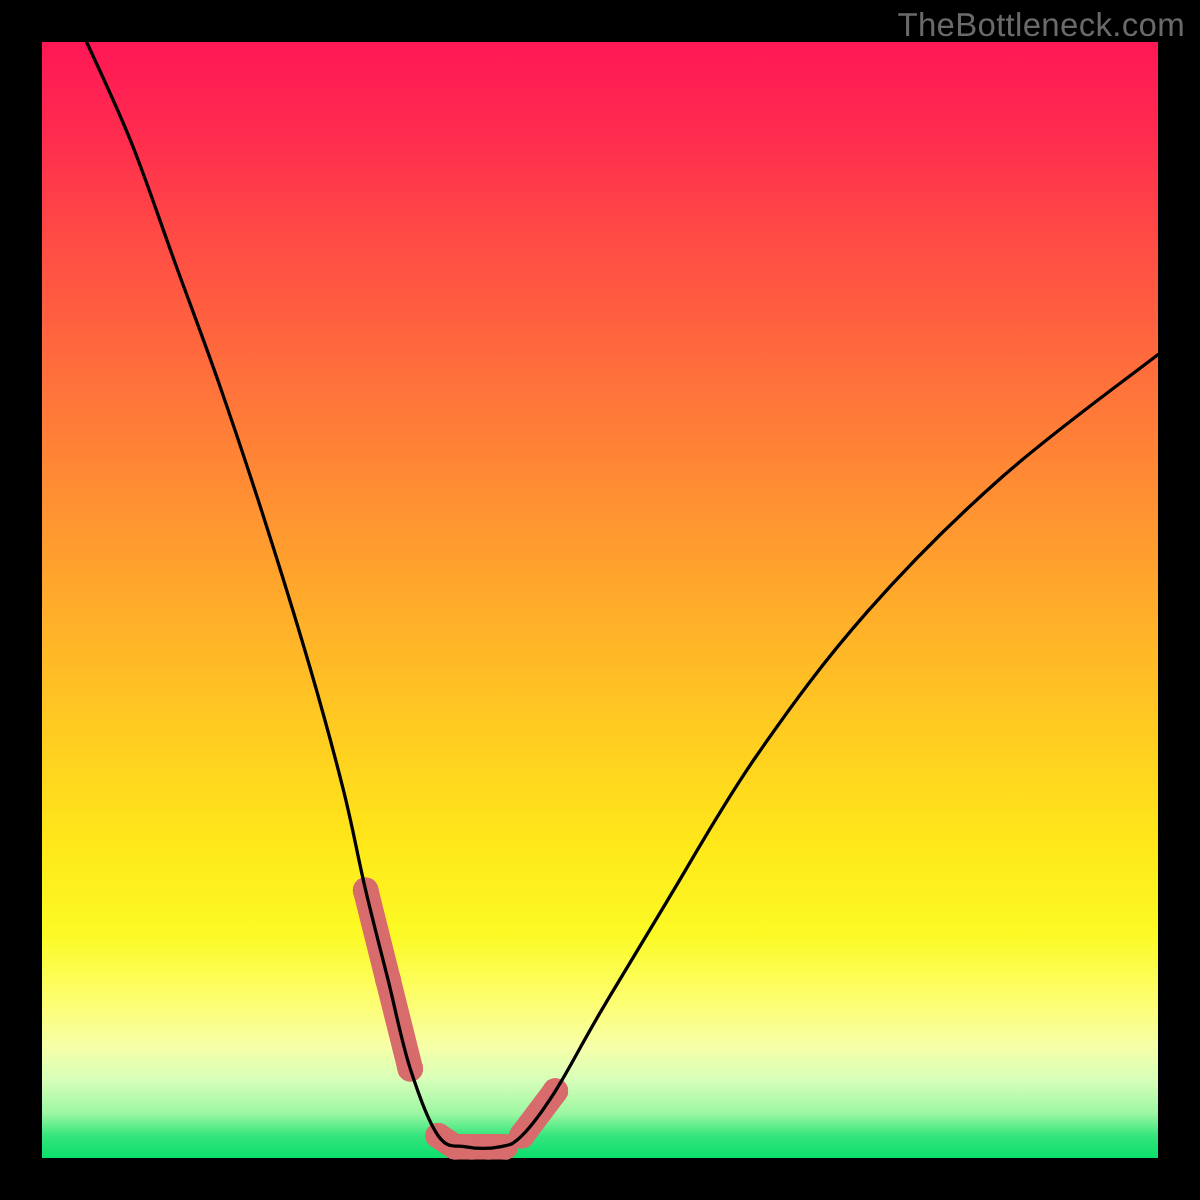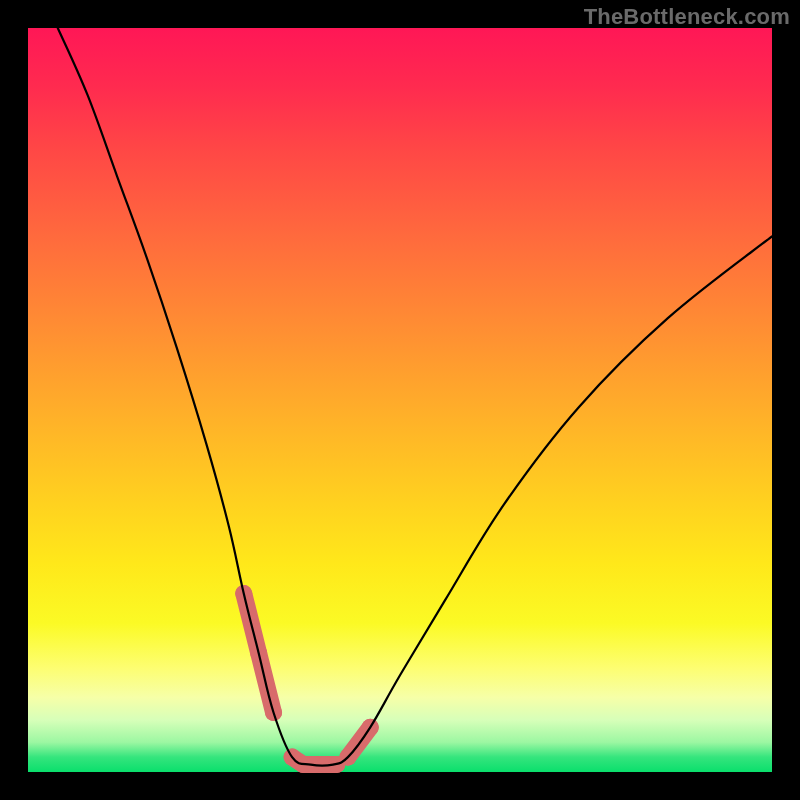--- a/index.html
+++ b/index.html
@@ -42,21 +42,21 @@
       #35e57d 98%,
       #0adf6c 100%
     );
   }
   .watermark {
     position: absolute;
     top: 4px;
     right: 10px;
     color: #6a6a6a;
     font-size: 22px;
-    font-weight: 700;
+    font-weight: 400;
     letter-spacing: 0.2px;
     user-select: none;
   }
   svg.curve {
     position: absolute;
     left: 0;
     top: 0;
     width: 744px;
     height: 744px;
     overflow: visible;

